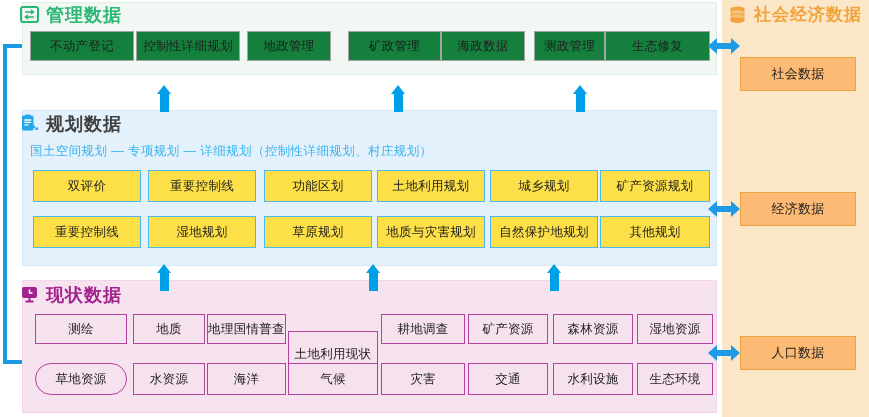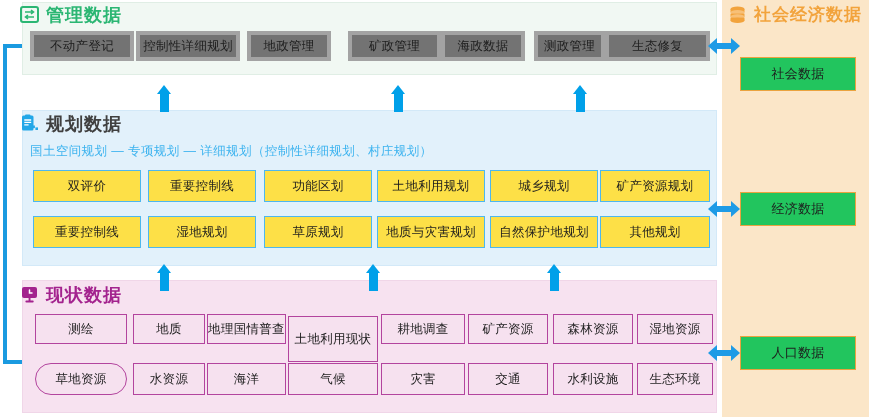--- a/index.html
+++ b/index.html
@@ -123,24 +123,24 @@
     box-sizing: border-box;
     display: flex;
     align-items: center;
     justify-content: center;
     font-size: 12.5px;
     color: #1d1d1d;
     background: transparent;
     white-space: nowrap;
     letter-spacing: 0.3px;
   }
-  .chip-green { border: 4px solid #a3a3a3; background: #737373; text-align: center; }
+  .chip-green { border: 1px solid #a3a3a3; background: #15803d; text-align: center; }
   .chip-blue  { border: 1px solid #4db7ee; background: #fde047; }
   .chip-pink  { border: 1px solid #b3449e; background: #f6e1ef; }
-  .chip-orange{ border: 1px solid #eaa33f; background: #22c55e; font-size: 13px; }
+  .chip-orange{ border: 1px solid #eaa33f; background: #fdba74; font-size: 13px; }
 
   
   .up-arrow {
     position: absolute;
     width: 14px;
   }
   .up-arrow .stem {
     position: absolute;
     left: 3px;
     top: 7px;
@@ -263,21 +263,21 @@
       <div class="chip chip-blue" style="left: 600px; top: 170px; width: 110px; height: 32px;">矿产资源规划</div>
       <div class="chip chip-blue" style="left: 33px; top: 216px; width: 108px; height: 32px;">重要控制线</div>
       <div class="chip chip-blue" style="left: 148px; top: 216px; width: 108px; height: 32px;">湿地规划</div>
       <div class="chip chip-blue" style="left: 264px; top: 216px; width: 108px; height: 32px;">草原规划</div>
       <div class="chip chip-blue" style="left: 377px; top: 216px; width: 108px; height: 32px;">地质与灾害规划</div>
       <div class="chip chip-blue" style="left: 490px; top: 216px; width: 108px; height: 32px;">自然保护地规划</div>
       <div class="chip chip-blue" style="left: 600px; top: 216px; width: 110px; height: 32px;">其他规划</div>
       <div class="chip chip-pink" style="left: 35px; top: 314px; width: 92px; height: 30px;">测绘</div>
       <div class="chip chip-pink" style="left: 133px; top: 314px; width: 72px; height: 30px;">地质</div>
       <div class="chip chip-pink" style="left: 207px; top: 314px; width: 79px; height: 30px;">地理国情普查</div>
-      <div class="chip chip-pink" style="left: 288px; top: 316px; width: 90px; height: 46px;">土地利用现状</div>
+      <div class="chip chip-pink" style="left: 288px; top: 331px; width: 90px; height: 46px;">土地利用现状</div>
       <div class="chip chip-pink" style="left: 381px; top: 314px; width: 84px; height: 30px;">耕地调查</div>
       <div class="chip chip-pink" style="left: 468px; top: 314px; width: 80px; height: 30px;">矿产资源</div>
       <div class="chip chip-pink" style="left: 553px; top: 314px; width: 80px; height: 30px;">森林资源</div>
       <div class="chip chip-pink" style="left: 637px; top: 314px; width: 76px; height: 30px;">湿地资源</div>
       <div class="chip chip-pink" style="left: 35px; top: 363px; width: 92px; height: 32px; border-radius: 16px;">草地资源</div>
       <div class="chip chip-pink" style="left: 133px; top: 363px; width: 72px; height: 32px;">水资源</div>
       <div class="chip chip-pink" style="left: 207px; top: 363px; width: 79px; height: 32px;">海洋</div>
       <div class="chip chip-pink" style="left: 288px; top: 363px; width: 90px; height: 32px;">气候</div>
       <div class="chip chip-pink" style="left: 381px; top: 363px; width: 84px; height: 32px;">灾害</div>
       <div class="chip chip-pink" style="left: 468px; top: 363px; width: 80px; height: 32px;">交通</div>

